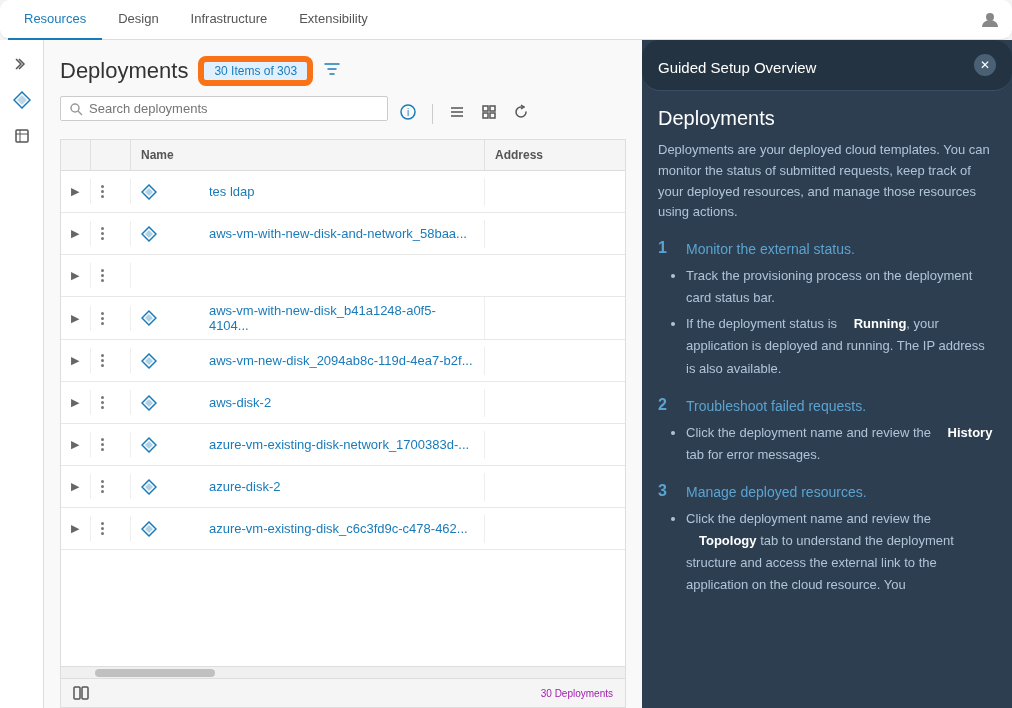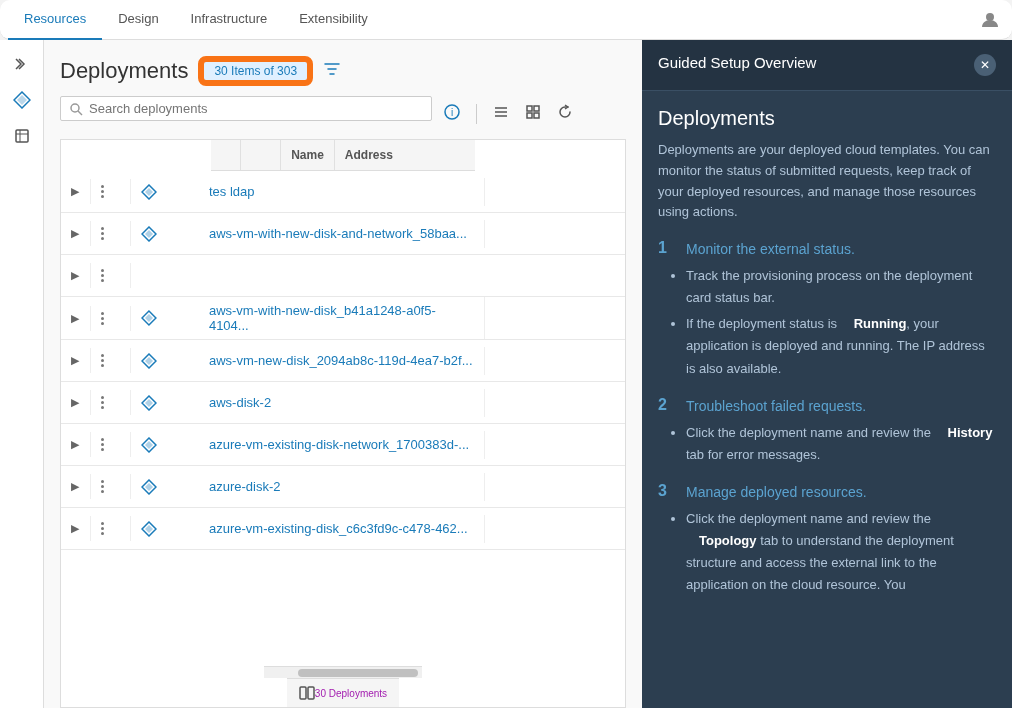--- a/index.html
+++ b/index.html
@@ -105,21 +105,21 @@
 
     
     .search-bar {
       display: flex;
       align-items: center;
       background: #fff;
       border: 1px solid #ccc;
       border-radius: 2px;
       padding: 4px 8px;
       margin-bottom: 10px;
-      width: 372px;
+      width: 328px;
       gap: 6px;
     }
     .search-bar input {
       border: none;
       outline: none;
       font-size: 13px;
       color: #aaa;
       flex: 1;
       background: transparent;
     }
@@ -146,21 +146,20 @@
     }
 
     
     .table-container {
       flex: 1;
       background: #fff;
       border: 1px solid #ddd;
       overflow: hidden;
       display: flex;
       flex-direction: column;
-      align-items: center;
     }
     .table-header {
       display: grid;
       grid-template-columns: 30px 40px 1fr 140px;
       border-bottom: 1px solid #ddd;
       background: #f5f5f5;
     }
     .th {
       padding: 8px 10px;
       font-size: 12px;
@@ -238,25 +237,26 @@
     .guided-panel {
       width: 370px;
       background: #2c3e50;
       color: #fff;
       display: flex;
       flex-direction: column;
       overflow-y: auto;
     }
     .guided-panel-header {
       display: flex;
-      align-items: flex-start;
+      align-items: flex-end;
       justify-content: space-between;
       padding: 14px 16px;
       background: #243342;
       border-bottom: 1px solid #3a4f64;
+      border-radius: 18px;
     }
     .guided-panel-title {
       font-size: 15px;
       font-weight: 500;
       color: #fff;
     }
     .close-btn {
       width: 22px;
       height: 22px;
       border-radius: 50%;

